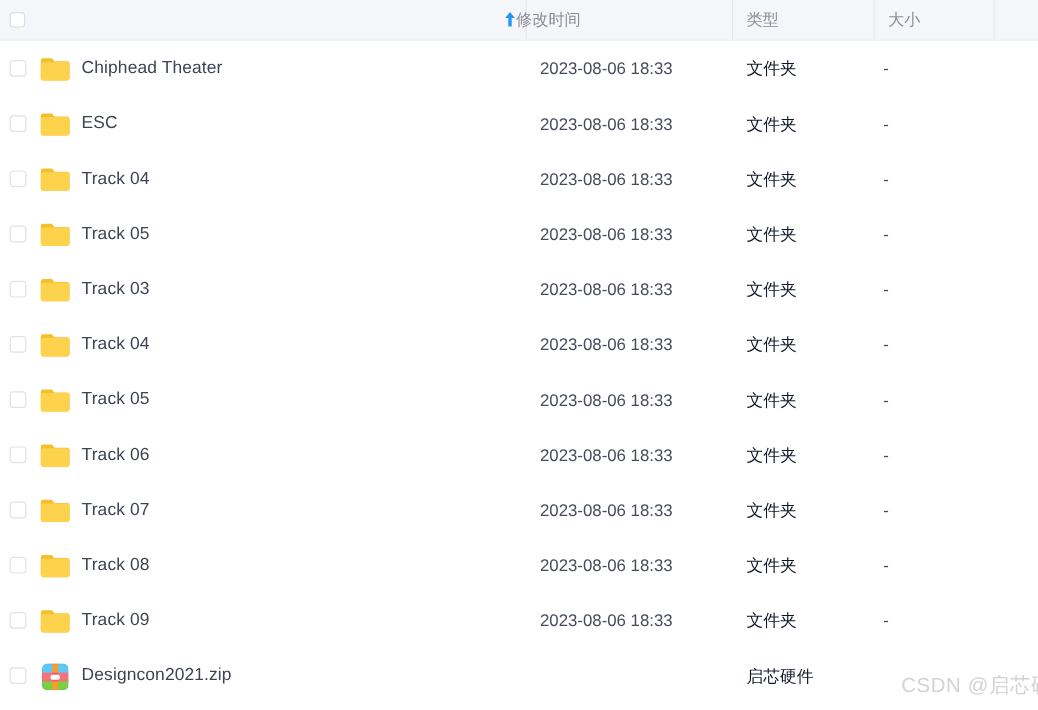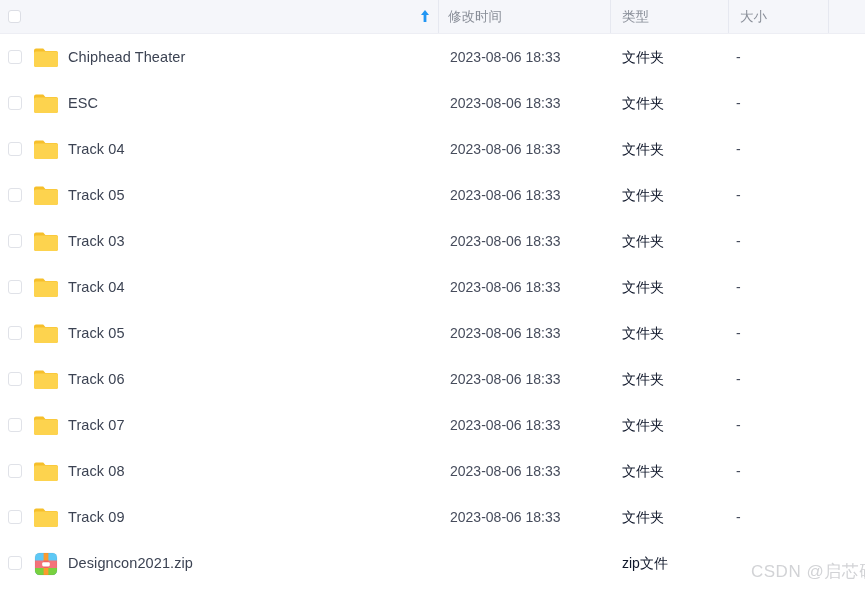--- a/index.html
+++ b/index.html
@@ -39,21 +39,21 @@
     white-space: nowrap;
   }
   .th-divider {
     position: absolute;
     top: 0;
     width: 1px;
     height: 33px;
     background: #e6e8f0;
   }
   .th-name   { left: 38px; margin-top: 40px; }
-  .th-date   { left: 448px; text-align: right; }
+  .th-date   { left: 430px; text-align: right; }
   .th-type   { left: 622px; }
   .th-size   { left: 740px; }
 
   .header-checkbox {
     position: absolute;
     left: 8px;
     top: 10px;
     width: 13px;
     height: 13px;
     border: 1px solid #dcdee5;
@@ -297,18 +297,18 @@
               <rect x="2" y="1" width="22" height="22" fill="#5ec8f5"></rect>
               <rect x="2" y="12" width="22" height="11" fill="#78d13f"></rect>
               <rect x="2" y="8.5" width="22" height="7.5" fill="#f4737a"></rect>
               <rect x="10.6" y="1" width="4.8" height="22" fill="#fb9a2d"></rect>
               <rect x="10.6" y="8.5" width="4.8" height="7.5" fill="#ef5f69"></rect>
               <rect x="9.2" y="10.2" width="7.6" height="4.3" rx="1.4" fill="#ffffff"></rect>
             </g>
             <rect x="2" y="1" width="22" height="22" rx="4.5" fill="none" stroke="rgba(0,0,0,0.06)" stroke-width="1"></rect>
           </svg></span>
         <div class="cell cell-name">Designcon2021.zip</div>
-        <div class="cell cell-type">zip文件</div>
+        <div class="cell cell-type">启芯硬件</div>
       </div>
     </div>
 
   <div class="watermark">CSDN @启芯硬件</div>
 </div>
 
 </body></html>

